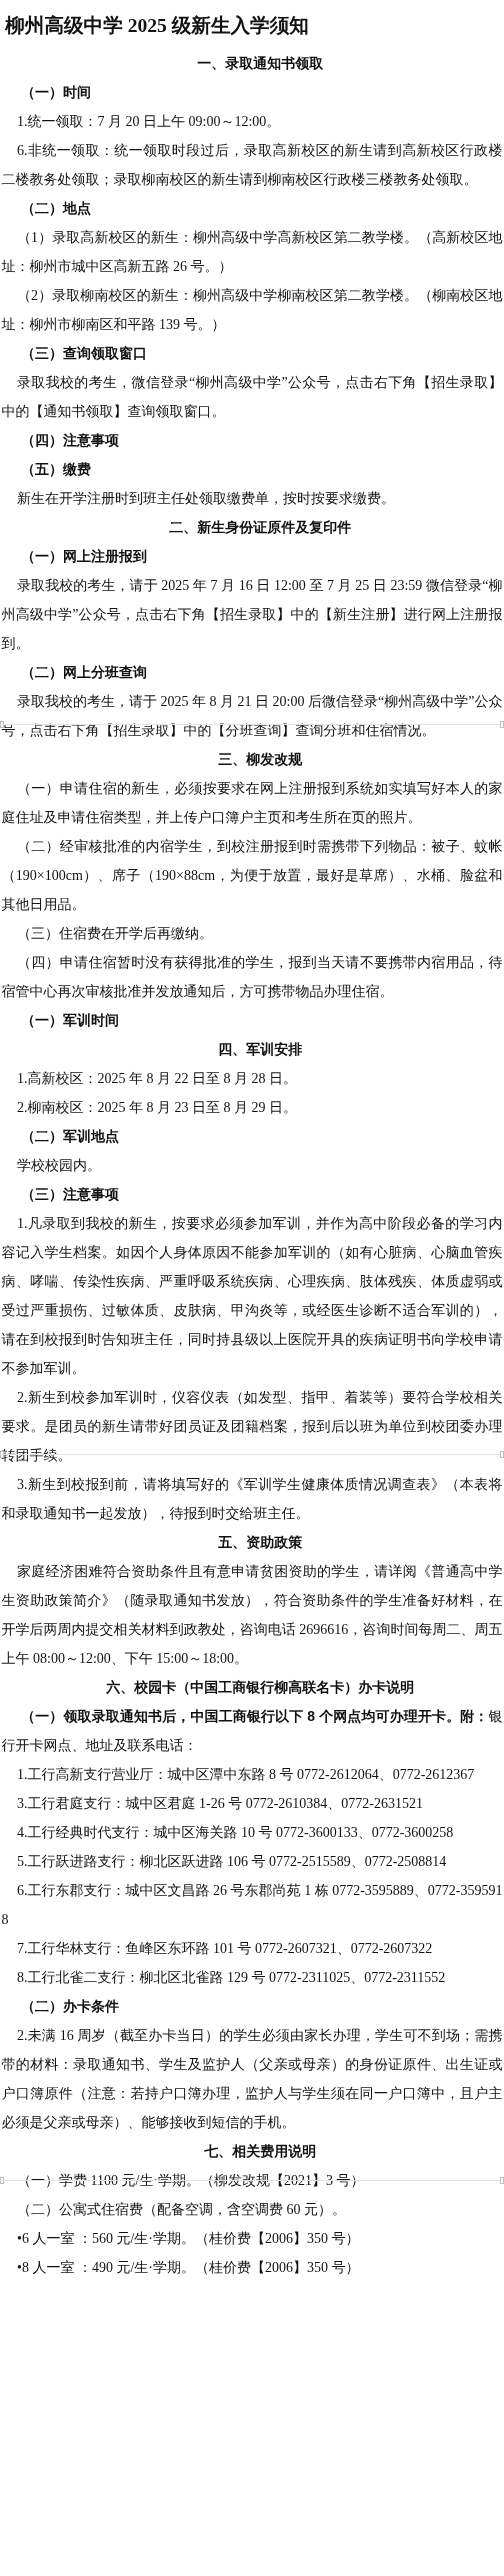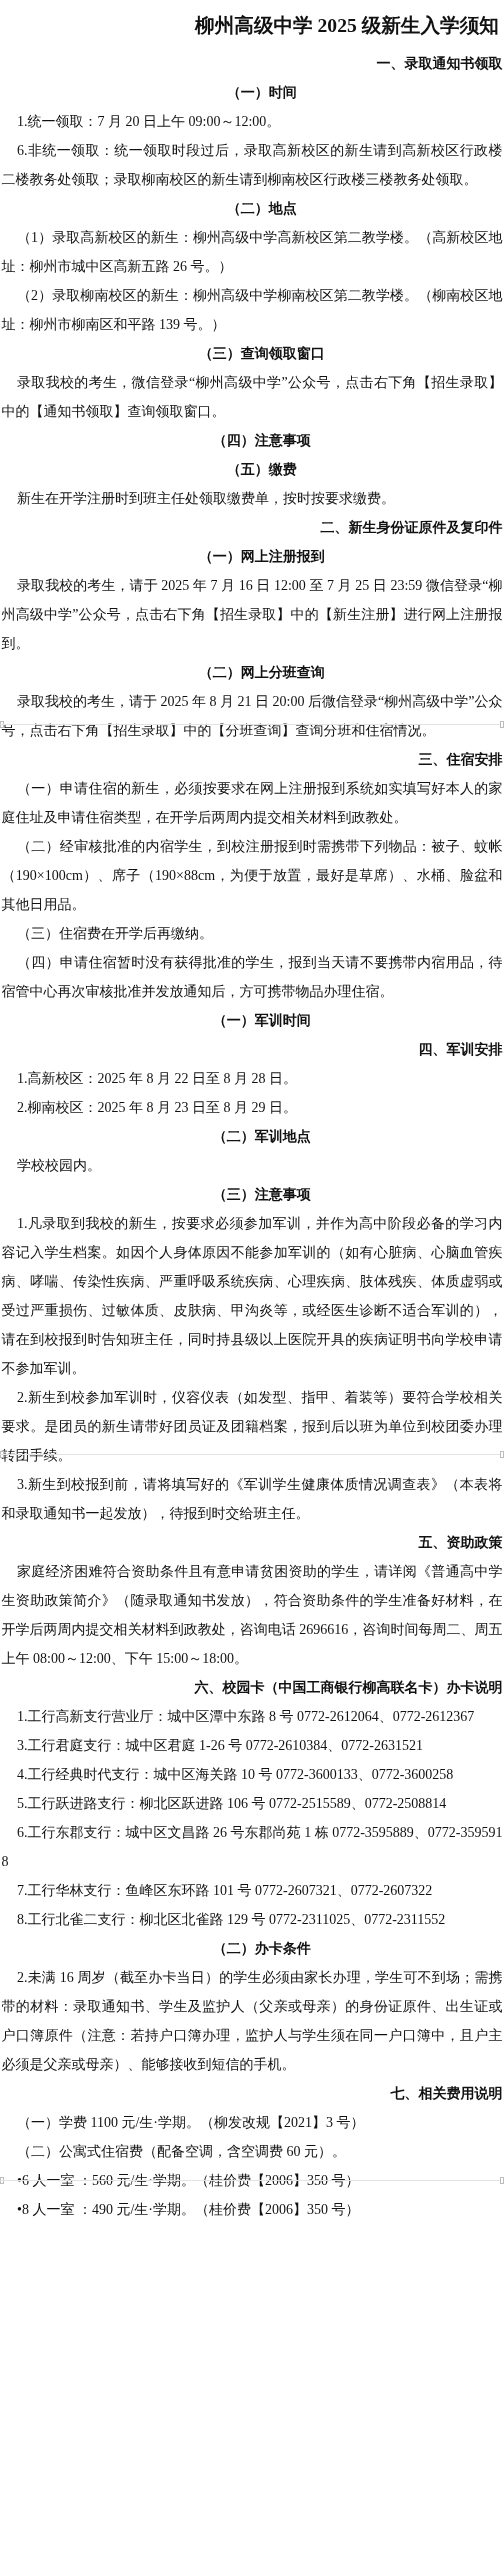--- a/index.html
+++ b/index.html
@@ -18,42 +18,42 @@
     min-height: 2895px;
     box-sizing: border-box;
     padding-top: 10.3px;
   }
   .title {
     margin: 0 0 7.2px 0;
     padding: 0 5.2px;
     font-size: 19.6px;
     line-height: 32px;
     font-weight: bold;
-    text-align: right;
+    text-align: left;
     font-family: "Liberation Serif", "DejaVu Serif", serif;
   }
   .blk {
     margin: 0;
     padding: 0 1.5px;
     font-size: 14px;
     line-height: 29px;
     text-align: justify;
     word-break: break-all;
   }
   .h1 {
     font-weight: bold;
     text-indent: 16.5px;
     font-family: "Liberation Sans", "DejaVu Sans", sans-serif;
-    text-align: right;
+    text-align: center;
   }
   .h2 {
     font-weight: bold;
     text-indent: 19.6px;
     font-family: "Liberation Sans", "DejaVu Sans", sans-serif;
-    text-align: center;
+    text-align: left;
   }
   .h2m {
     text-indent: 19.6px;
   }
   .h2m .bold-run {
     font-weight: bold;
     font-family: "Liberation Sans", "DejaVu Sans", sans-serif;
   }
   .p {
     text-indent: 15.5px;
@@ -101,38 +101,39 @@
   <p class="blk h2">（三）查询领取窗口</p>
   <p class="blk p">录取我校的考生，微信登录“柳州高级中学”公众号，点击右下角【招生录取】中的【通知书领取】查询领取窗口。</p>
   <p class="blk h2">（四）注意事项</p>
   <p class="blk h2">（五）缴费</p>
   <p class="blk p">新生在开学注册时到班主任处领取缴费单，按时按要求缴费。</p>
   <p class="blk h1">二、新生身份证原件及复印件</p>
   <p class="blk h2">（一）网上注册报到</p>
   <p class="blk p">录取我校的考生，请于 2025 年 7 月 16 日 12:00 至 7 月 25 日 23:59 微信登录“柳州高级中学”公众号，点击右下角【招生录取】中的【新生注册】进行网上注册报到。</p>
   <p class="blk h2">（二）网上分班查询</p>
   <p class="blk p">录取我校的考生，请于 2025 年 8 月 21 日 20:00 后微信登录“柳州高级中学”公众号，点击右下角【招生录取】中的【分班查询】查询分班和住宿情况。</p>
-  <p class="blk h1">三、住宿安排</p>
-  <p class="blk p">（一）申请住宿的新生，必须按要求在网上注册报到系统如实填写好本人的家庭住址及申请住宿类型，在开学后两周内提交相关材料到政教处。</p>
+  <p class="blk h1">三、柳发改规</p>
+  <p class="blk p">（一）申请住宿的新生，必须按要求在网上注册报到系统如实填写好本人的家庭住址及申请住宿类型，并上传户口簿户主页和考生所在页的照片。</p>
   <p class="blk p">（二）经审核批准的内宿学生，到校注册报到时需携带下列物品：被子、蚊帐（190×100cm）、席子（190×88cm，为便于放置，最好是草席）、水桶、脸盆和其他日用品。</p>
   <p class="blk p">（三）住宿费在开学后再缴纳。</p>
   <p class="blk p">（四）申请住宿暂时没有获得批准的学生，报到当天请不要携带内宿用品，待宿管中心再次审核批准并发放通知后，方可携带物品办理住宿。</p>
   <p class="blk h2">（一）军训时间</p>
   <p class="blk h1">四、军训安排</p>
   <p class="blk p">1.高新校区：2025 年 8 月 22 日至 8 月 28 日。</p>
   <p class="blk p">2.柳南校区：2025 年 8 月 23 日至 8 月 29 日。</p>
   <p class="blk h2">（二）军训地点</p>
   <p class="blk p">学校校园内。</p>
   <p class="blk h2">（三）注意事项</p>
   <p class="blk p">1.凡录取到我校的新生，按要求必须参加军训，并作为高中阶段必备的学习内容记入学生档案。如因个人身体原因不能参加军训的（如有心脏病、心脑血管疾病、哮喘、传染性疾病、严重呼吸系统疾病、心理疾病、肢体残疾、体质虚弱或受过严重损伤、过敏体质、皮肤病、甲沟炎等，或经医生诊断不适合军训的），请在到校报到时告知班主任，同时持县级以上医院开具的疾病证明书向学校申请不参加军训。</p>
   <p class="blk p">2.新生到校参加军训时，仪容仪表（如发型、指甲、着装等）要符合学校相关要求。是团员的新生请带好团员证及团籍档案，报到后以班为单位到校团委办理转团手续。</p>
   <p class="blk p">3.新生到校报到前，请将填写好的《军训学生健康体质情况调查表》（本表将和录取通知书一起发放），待报到时交给班主任。</p>
   <p class="blk h1">五、资助政策</p>
   <p class="blk p">家庭经济困难符合资助条件且有意申请贫困资助的学生，请详阅《普通高中学生资助政策简介》（随录取通知书发放），符合资助条件的学生准备好材料，在开学后两周内提交相关材料到政教处，咨询电话 2696616，咨询时间每周二、周五上午 08:00～12:00、下午 15:00～18:00。</p>
   <p class="blk h1">六、校园卡（中国工商银行柳高联名卡）办卡说明</p>
+  <p class="blk h2m"><span class="bold-run">（一）领取录取通知书后，中国工商银行以下 8 个网点均可办理开卡。附：</span><span>银行开卡网点、地址及联系电话：</span></p>
   <p class="blk p">1.工行高新支行营业厅：城中区潭中东路 8 号 0772-2612064、0772-2612367</p>
   <p class="blk p">3.工行君庭支行：城中区君庭 1-26 号 0772-2610384、0772-2631521</p>
   <p class="blk p">4.工行经典时代支行：城中区海关路 10 号 0772-3600133、0772-3600258</p>
   <p class="blk p">5.工行跃进路支行：柳北区跃进路 106 号 0772-2515589、0772-2508814</p>
   <p class="blk p">6.工行东郡支行：城中区文昌路 26 号东郡尚苑 1 栋 0772-3595889、0772-3595918</p>
   <p class="blk p">7.工行华林支行：鱼峰区东环路 101 号 0772-2607321、0772-2607322</p>
   <p class="blk p">8.工行北雀二支行：柳北区北雀路 129 号 0772-2311025、0772-2311552</p>
   <p class="blk h2">（二）办卡条件</p>
   <p class="blk p">2.未满 16 周岁（截至办卡当日）的学生必须由家长办理，学生可不到场；需携带的材料：录取通知书、学生及监护人（父亲或母亲）的身份证原件、出生证或户口簿原件（注意：若持户口簿办理，监护人与学生须在同一户口簿中，且户主必须是父亲或母亲）、能够接收到短信的手机。</p>
   <p class="blk h1">七、相关费用说明</p>

